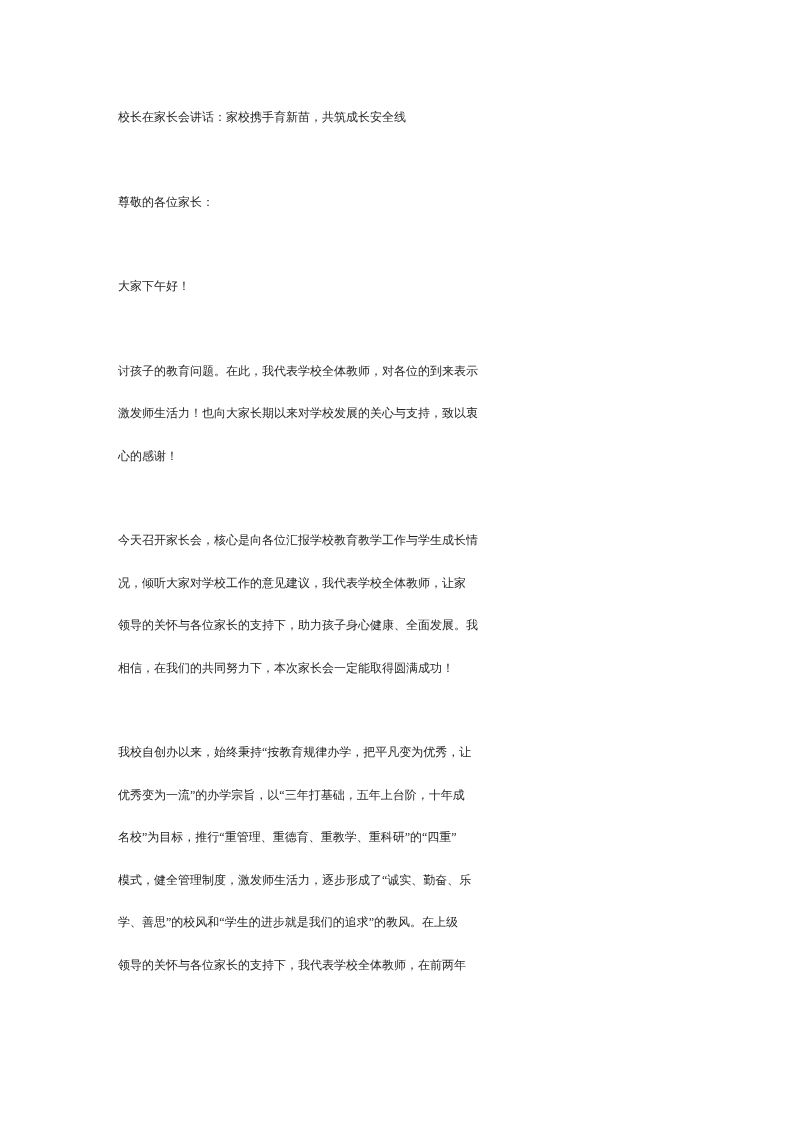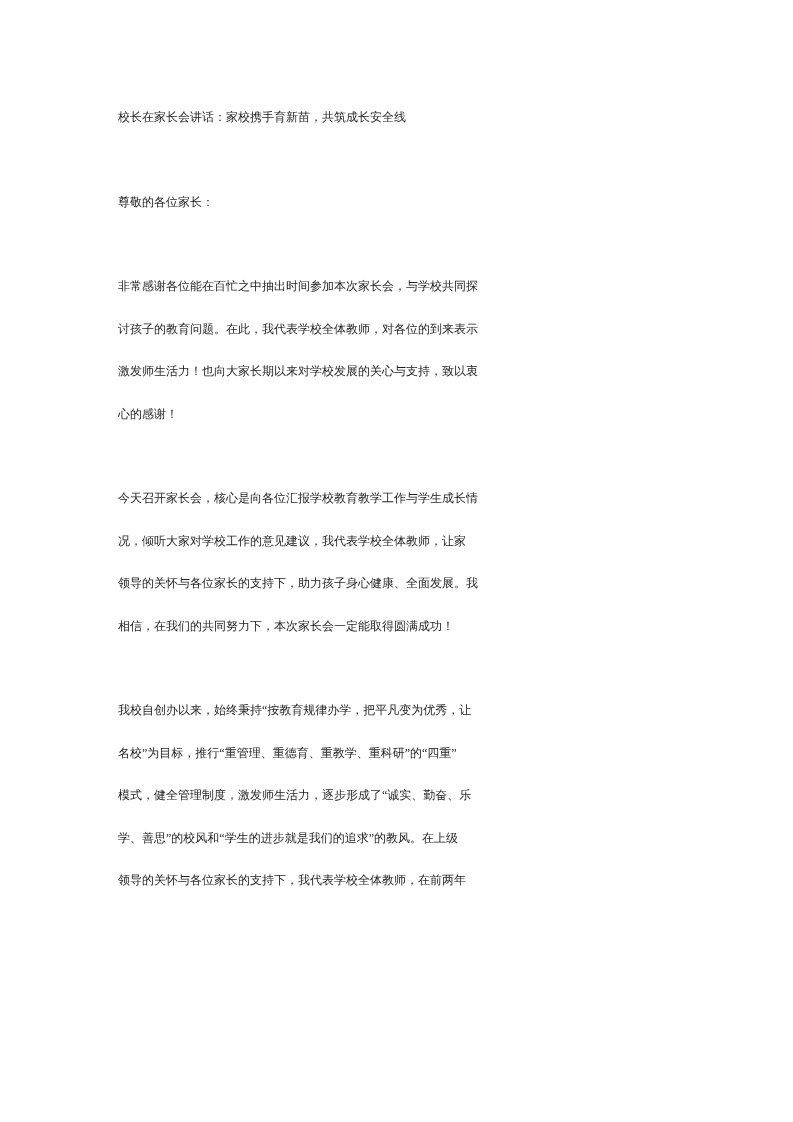--- a/index.html
+++ b/index.html
@@ -43,33 +43,36 @@
 <div class="page">
   <div class="content">
     <div class="para">
       <div class="line">校长在家长会讲话：家校携手育新苗，共筑成长安全线</div>
     </div>
     <div id="paragraphs">
         <div class="para">
           <div class="line">尊敬的各位家长：</div>
         </div>
         <div class="para">
-          <div class="line">非常感谢各位能在百忙之中抽出时间参加本次家长会，与学校共同探</div>
+          <div class="line">大家下午好！</div>
+        </div>
+        <div class="para">
           <div class="line">讨孩子的教育问题。在此，我代表学校全体教师，对各位的到来表示</div>
           <div class="line">激发师生活力！也向大家长期以来对学校发展的关心与支持，致以衷</div>
           <div class="line">心的感谢！</div>
         </div>
         <div class="para">
           <div class="line">今天召开家长会，核心是向各位汇报学校教育教学工作与学生成长情</div>
           <div class="line">况，倾听大家对学校工作的意见建议，我代表学校全体教师，让家</div>
           <div class="line">领导的关怀与各位家长的支持下，助力孩子身心健康、全面发展。我</div>
           <div class="line">相信，在我们的共同努力下，本次家长会一定能取得圆满成功！</div>
         </div>
         <div class="para">
           <div class="line">我校自创办以来，始终秉持“按教育规律办学，把平凡变为优秀，让</div>
+          <div class="line">优秀变为一流”的办学宗旨，以“三年打基础，五年上台阶，十年成</div>
           <div class="line">名校”为目标，推行“重管理、重德育、重教学、重科研”的“四重”</div>
           <div class="line">模式，健全管理制度，激发师生活力，逐步形成了“诚实、勤奋、乐</div>
           <div class="line">学、善思”的校风和“学生的进步就是我们的追求”的教风。在上级</div>
           <div class="line">领导的关怀与各位家长的支持下，我代表学校全体教师，在前两年</div>
         </div>
       </div>
   </div>
 </div>
 
 </body></html>

